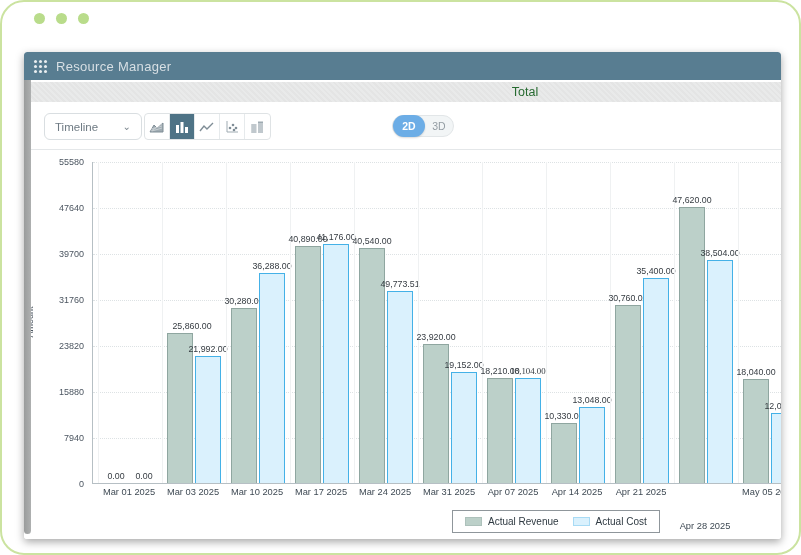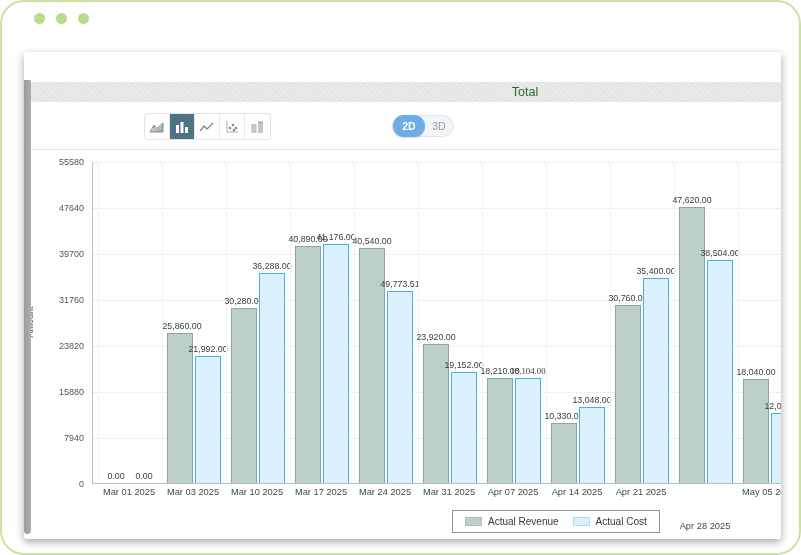--- a/index.html
+++ b/index.html
@@ -68,26 +68,44 @@
 
 <div class="frame">
   <div class="win-dots">
     <span class="dot"></span>
     <span class="dot"></span>
     <span class="dot"></span>
   </div>
 
   <div class="window">
 
+    <div class="win-header">
+      <span class="grid-icon">
+        <span></span>
+          <span></span>
+          <span></span>
+          <span></span>
+          <span></span>
+          <span></span>
+          <span></span>
+          <span></span>
+          <span></span>
+      </span>
+      <span class="win-title">Resource Manager</span>
+    </div>
 
     <div class="total-bar">
       <span class="total-label">Total</span>
     </div>
 
     <div class="toolbar">
+      <div class="dropdown">
+        <span class="dd-value">Timeline</span>
+        <span class="chev">⌄</span>
+      </div>
 
       <div class="icon-group">
         <div class="icon-cell">
           <svg width="16" height="14" viewBox="0 0 16 14">
               <path d="M1,12 L5,5 L8,8 L14,3 L14,12 Z" fill="#9fabb2" stroke="#7f8d96" stroke-width="1"></path>
               <path d="M2,11 L13,4 M2,9 L13,6 M3,11 L13,8" stroke="#ffffff" stroke-width="0.7" opacity="0.6"></path>
             </svg>
         </div>
         <div class="icon-cell active">
           <svg width="14" height="14" viewBox="0 0 14 14">
@@ -144,21 +162,21 @@
           <div class="hgrid" style="top: 184px;"></div>
           <div class="hgrid" style="top: 138px;"></div>
           <div class="hgrid" style="top: 92px;"></div>
           <div class="hgrid" style="top: 46px;"></div>
           <div class="hgrid" style="top: 0px;"></div>
           <div class="vgrid" style="left: 5px;"></div>
           <div class="bar-label" style="left: 23px; bottom: 2px;">0.00</div>
           <div class="bar-label" style="left: 51px; bottom: 2px;">0.00</div>
           <div class="vgrid" style="left: 69px;"></div>
           <div class="bar revenue" title="Actual Revenue: 25,860.00" style="left: 74px; height: 149.819px;"></div>
-          <div class="bar-label" style="left: 89px; bottom: 151.819px;">25,860.00</div>
+          <div class="bar-label" style="left: 99px; bottom: 151.819px;">25,860.00</div>
           <div class="bar cost" title="Actual Cost: 21,992.00" style="left: 102px; height: 127.41px;"></div>
           <div class="bar-label" style="left: 115px; bottom: 129.41px;">21,992.00</div>
           <div class="vgrid" style="left: 133px;"></div>
           <div class="bar revenue" title="Actual Revenue: 30,280.00" style="left: 138px; height: 175.426px;"></div>
           <div class="bar-label" style="left: 151px; bottom: 177.426px;">30,280.00</div>
           <div class="bar cost" title="Actual Cost: 36,288.00" style="left: 166px; height: 210.233px;"></div>
           <div class="bar-label" style="left: 179px; bottom: 212.233px;">36,288.00</div>
           <div class="vgrid" style="left: 197px;"></div>
           <div class="bar revenue" title="Actual Revenue: 40,890.00" style="left: 202px; height: 236.894px;"></div>
           <div class="bar-label" style="left: 215px; bottom: 238.894px;">40,890.00</div>

